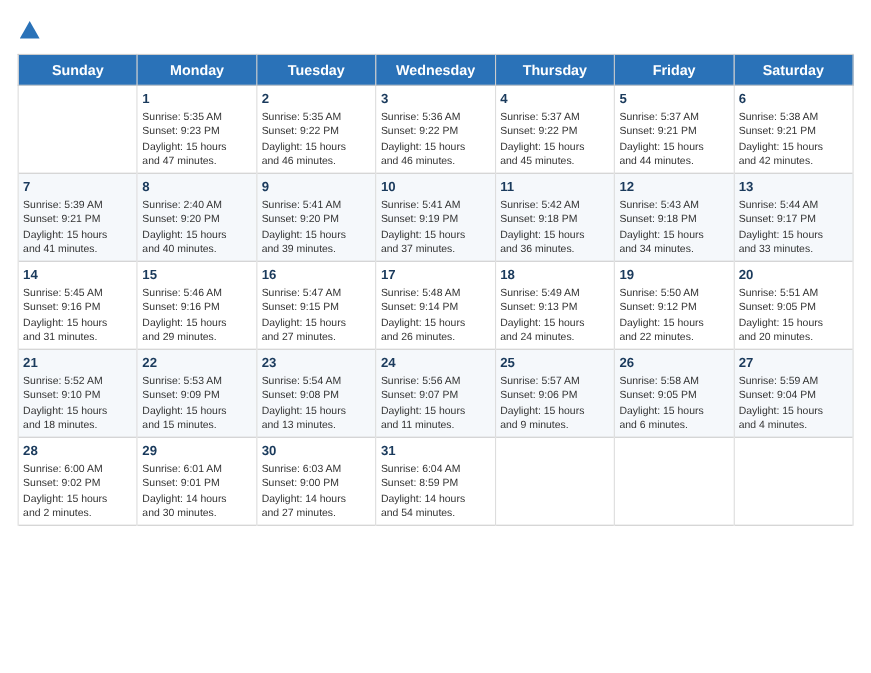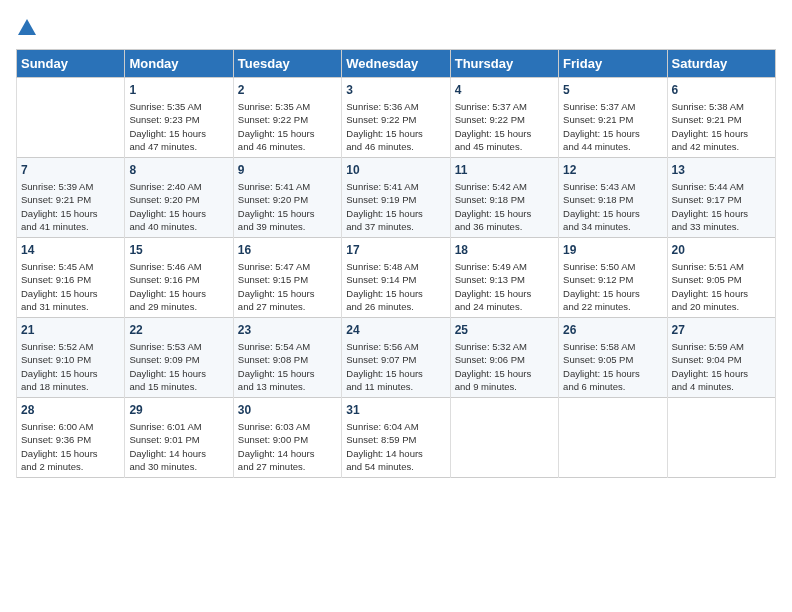--- a/index.html
+++ b/index.html
@@ -43,21 +43,21 @@
       table-layout: fixed;
     }
     thead tr {
       background-color: #2a72b8;
       color: white;
     }
     thead th {
       padding: 6px 4px;
       font-size: 13px;
       font-weight: bold;
-      text-align: left;
+      text-align: center;
       border: 1px solid #ccc;
     }
     tbody tr {
       border-bottom: 1px solid #ccc;
     }
     tbody tr:nth-child(odd) {
       background-color: #fff;
     }
     tbody tr:nth-child(even) {
       background-color: #f5f8fb;
@@ -290,21 +290,21 @@
           </td>
           <td>
             <span class="day-num">24</span>
             <div>Sunrise: 5:56 AM</div>
             <div>Sunset: 9:07 PM</div>
             <div>Daylight: 15 hours</div>
             <div>and 11 minutes.</div>
           </td>
           <td>
             <span class="day-num">25</span>
-            <div>Sunrise: 5:32 AM</div>
+            <div>Sunrise: 5:57 AM</div>
             <div>Sunset: 9:06 PM</div>
             <div>Daylight: 15 hours</div>
             <div>and 9 minutes.</div>
           </td>
           <td>
             <span class="day-num">26</span>
             <div>Sunrise: 5:58 AM</div>
             <div>Sunset: 9:05 PM</div>
             <div>Daylight: 15 hours</div>
             <div>and 6 minutes.</div>
@@ -314,21 +314,21 @@
             <div>Sunrise: 5:59 AM</div>
             <div>Sunset: 9:04 PM</div>
             <div>Daylight: 15 hours</div>
             <div>and 4 minutes.</div>
           </td>
         </tr>
         <tr>
           <td>
             <span class="day-num">28</span>
             <div>Sunrise: 6:00 AM</div>
-            <div>Sunset: 9:36 PM</div>
+            <div>Sunset: 9:02 PM</div>
             <div>Daylight: 15 hours</div>
             <div>and 2 minutes.</div>
           </td>
           <td>
             <span class="day-num">29</span>
             <div>Sunrise: 6:01 AM</div>
             <div>Sunset: 9:01 PM</div>
             <div>Daylight: 14 hours</div>
             <div>and 30 minutes.</div>
           </td>

